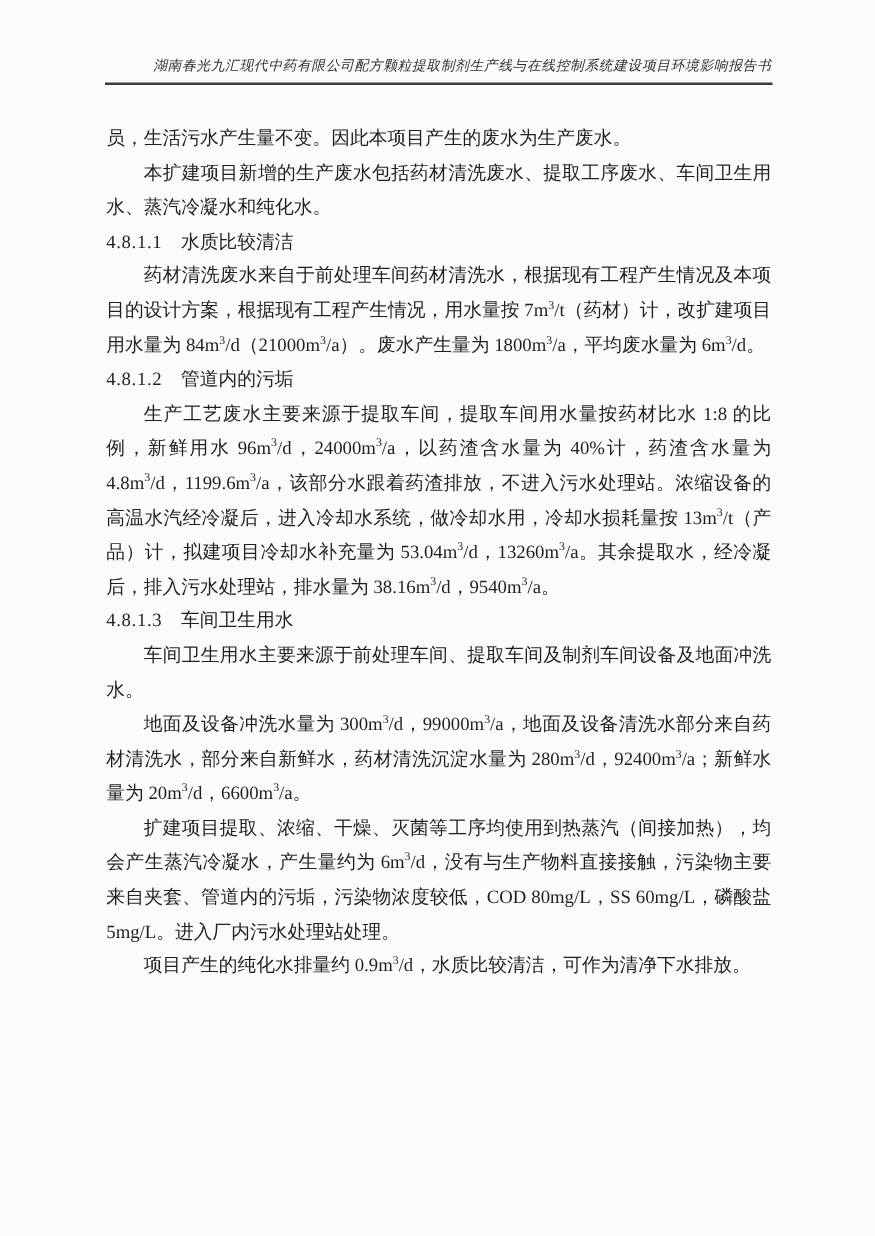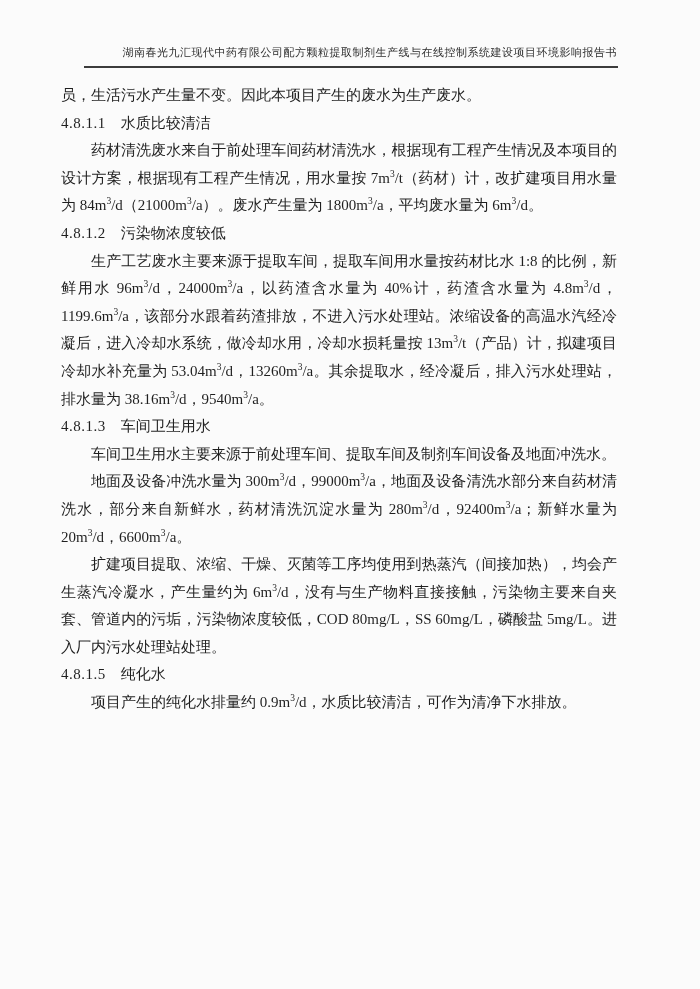--- a/index.html
+++ b/index.html
@@ -23,29 +23,30 @@
     height: 989px;
   }
   .doc-header {
     padding-top: 45px;
     margin: 0 83px 0 85px;
     text-align: right;
     font-size: 11px;
     letter-spacing: 0.5px;
     color: #2e2e2e;
     white-space: nowrap;
+    font-style: italic;
   }
   .header-rule {
     height: 2px;
     background: var(--rule);
     margin: 6px 82px 0 84px;
   }
   .doc-body {
-    margin: 0 83px 0 61px;
-    padding-top: 14px;
+    margin: 0 83px 0 85px;
+    padding-top: 30px;
     font-size: 15px;
     line-height: 27.6px;
     text-align: justify;
     color: var(--text);
   }
   .para { text-align: justify; }
   .para.indent { text-indent: 2em; }
   .heading { text-align: left; }
   .heading .h-num { margin-right: 15px; letter-spacing: 0.5px; }
   sup {
@@ -73,24 +74,24 @@
   }
 </style>
 </head>
 <body>
 
 <div class="page">
   <div class="doc-header">湖南春光九汇现代中药有限公司配方颗粒提取制剂生产线与在线控制系统建设项目环境影响报告书</div>
   <div class="header-rule"></div>
   <div class="doc-body">
       <div class="para">员，生活污水产生量不变。因此本项目产生的废水为生产废水。</div>
+      <div class="para indent">本扩建项目新增的生产废水包括药材清洗废水、提取工序废水、车间卫生用水、蒸汽冷凝水和纯化水。</div>
       <div class="heading"><span class="h-num">4.8.1.1</span><span class="h-title">水质比较清洁</span></div>
       <div class="para indent">药材清洗废水来自于前处理车间药材清洗水，根据现有工程产生情况及本项目的设计方案，根据现有工程产生情况，用水量按 7m<sup>3</sup>/t（药材）计，改扩建项目用水量为 84m<sup>3</sup>/d（21000m<sup>3</sup>/a）。废水产生量为 1800m<sup>3</sup>/a，平均废水量为 6m<sup>3</sup>/d。</div>
-      <div class="heading"><span class="h-num">4.8.1.2</span><span class="h-title">污染物浓度较低</span></div>
+      <div class="heading"><span class="h-num">4.8.1.2</span><span class="h-title">管道内的污垢</span></div>
       <div class="para indent">生产工艺废水主要来源于提取车间，提取车间用水量按药材比水 1:8 的比例，新鲜用水 96m<sup>3</sup>/d，24000m<sup>3</sup>/a，以药渣含水量为 40%计，药渣含水量为 4.8m<sup>3</sup>/d，1199.6m<sup>3</sup>/a，该部分水跟着药渣排放，不进入污水处理站。浓缩设备的高温水汽经冷凝后，进入冷却水系统，做冷却水用，冷却水损耗量按 13m<sup>3</sup>/t（产品）计，拟建项目冷却水补充量为 53.04m<sup>3</sup>/d，13260m<sup>3</sup>/a。其余提取水，经冷凝后，排入污水处理站，排水量为 38.16m<sup>3</sup>/d，9540m<sup>3</sup>/a。</div>
       <div class="heading"><span class="h-num">4.8.1.3</span><span class="h-title">车间卫生用水</span></div>
       <div class="para indent">车间卫生用水主要来源于前处理车间、提取车间及制剂车间设备及地面冲洗水。</div>
       <div class="para indent">地面及设备冲洗水量为 300m<sup>3</sup>/d，99000m<sup>3</sup>/a，地面及设备清洗水部分来自药材清洗水，部分来自新鲜水，药材清洗沉淀水量为 280m<sup>3</sup>/d，92400m<sup>3</sup>/a；新鲜水量为 20m<sup>3</sup>/d，6600m<sup>3</sup>/a。</div>
       <div class="para indent">扩建项目提取、浓缩、干燥、灭菌等工序均使用到热蒸汽（间接加热），均会产生蒸汽冷凝水，产生量约为 6m<sup>3</sup>/d，没有与生产物料直接接触，污染物主要来自夹套、管道内的污垢，污染物浓度较低，COD 80mg/L，SS 60mg/L，磷酸盐 5mg/L。进入厂内污水处理站处理。</div>
-      <div class="heading"><span class="h-num">4.8.1.5</span><span class="h-title">纯化水</span></div>
       <div class="para indent">项目产生的纯化水排量约 0.9m<sup>3</sup>/d，水质比较清洁，可作为清净下水排放。</div>
     </div>
 </div>
 
 </body></html>

